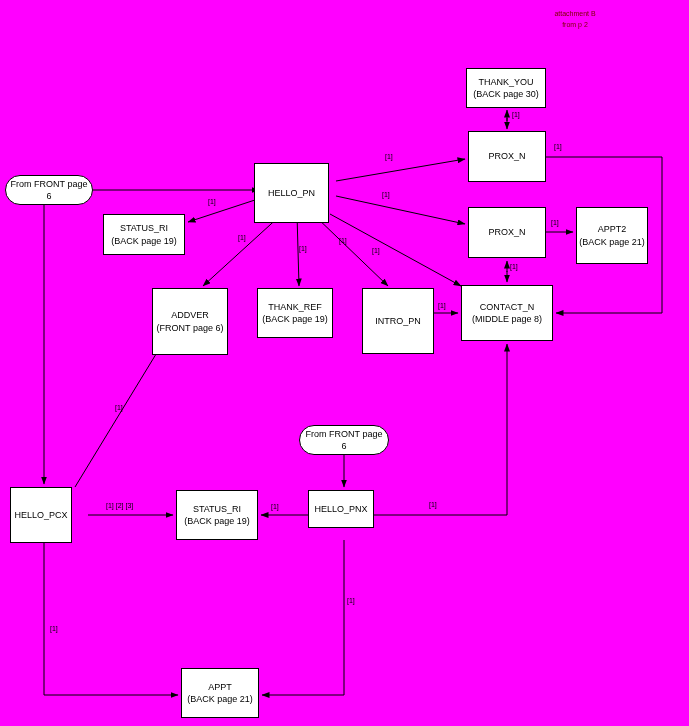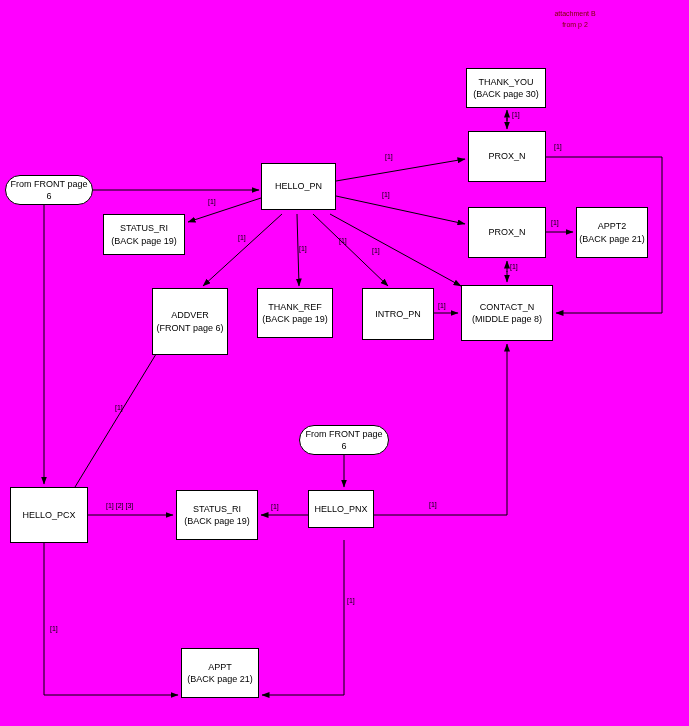--- a/index.html
+++ b/index.html
@@ -73,71 +73,71 @@
 
 <div class="node" style="left:466px;top:68px;width:80px;height:40px">
   <div>THANK_YOU</div>
   <div><span>(</span><b>BACK</b><span> page 30)</span></div>
 </div>
 
 <div class="node" style="left:468px;top:131px;width:78px;height:51px">
   <div>PROX_N</div>
 </div>
 
-<div class="node" style="left:261px;top:163px;width:75px;height:47px">
+<div class="node" style="left:254px;top:163px;width:75px;height:60px">
   <div>HELLO_PN</div>
 </div>
 
 <div class="node" style="left:103px;top:214px;width:82px;height:41px">
   <div>STATUS_RI</div>
   <div><span>(</span><b>BACK</b><span> page 19)</span></div>
 </div>
 
 <div class="node" style="left:468px;top:207px;width:78px;height:51px">
   <div>PROX_N</div>
 </div>
 
-<div class="node" style="left:576px;top:207px;width:72px;height:51px">
+<div class="node" style="left:576px;top:207px;width:72px;height:57px">
   <div>APPT2</div>
   <div><span>(</span><b>BACK</b><span> page 21)</span></div>
 </div>
 
 <div class="node" style="left:152px;top:288px;width:76px;height:67px">
   <div>ADDVER</div>
   <div><span>(</span><b>FRONT</b><span> page 6)</span></div>
 </div>
 
 <div class="node" style="left:257px;top:288px;width:76px;height:50px">
   <div>THANK_REF</div>
   <div><span>(</span><b>BACK</b><span> page 19)</span></div>
 </div>
 
-<div class="node" style="left:362px;top:288px;width:72px;height:52px">
+<div class="node" style="left:362px;top:288px;width:72px;height:66px">
   <div>INTRO_PN</div>
 </div>
 
 <div class="node" style="left:461px;top:285px;width:92px;height:56px">
   <div>CONTACT_N</div>
   <div><span>(</span><b>MIDDLE</b><span> page 8)</span></div>
 </div>
 
-<div class="node" style="left:10px;top:487px;width:78px;height:56px">
+<div class="node" style="left:10px;top:487px;width:62px;height:56px">
   <div>HELLO_PCX</div>
 </div>
 
 <div class="node" style="left:176px;top:490px;width:82px;height:50px">
   <div>STATUS_RI</div>
   <div><span>(</span><b>BACK</b><span> page 19)</span></div>
 </div>
 
 <div class="node" style="left:308px;top:490px;width:66px;height:38px">
   <div>HELLO_PNX</div>
 </div>
 
-<div class="node" style="left:181px;top:648px;width:78px;height:50px">
+<div class="node" style="left:181px;top:668px;width:78px;height:50px">
   <div>APPT</div>
   <div><span>(</span><b>BACK</b><span> page 21)</span></div>
 </div>
 
 <span class="elabel" style="left:208px;top:198px">[1]</span>
 <span class="elabel" style="left:385px;top:153px">[1]</span>
 <span class="elabel" style="left:382px;top:191px">[1]</span>
 <span class="elabel" style="left:512px;top:111px">[1]</span>
 <span class="elabel" style="left:554px;top:143px">[1]</span>
 <span class="elabel" style="left:551px;top:219px">[1]</span>

